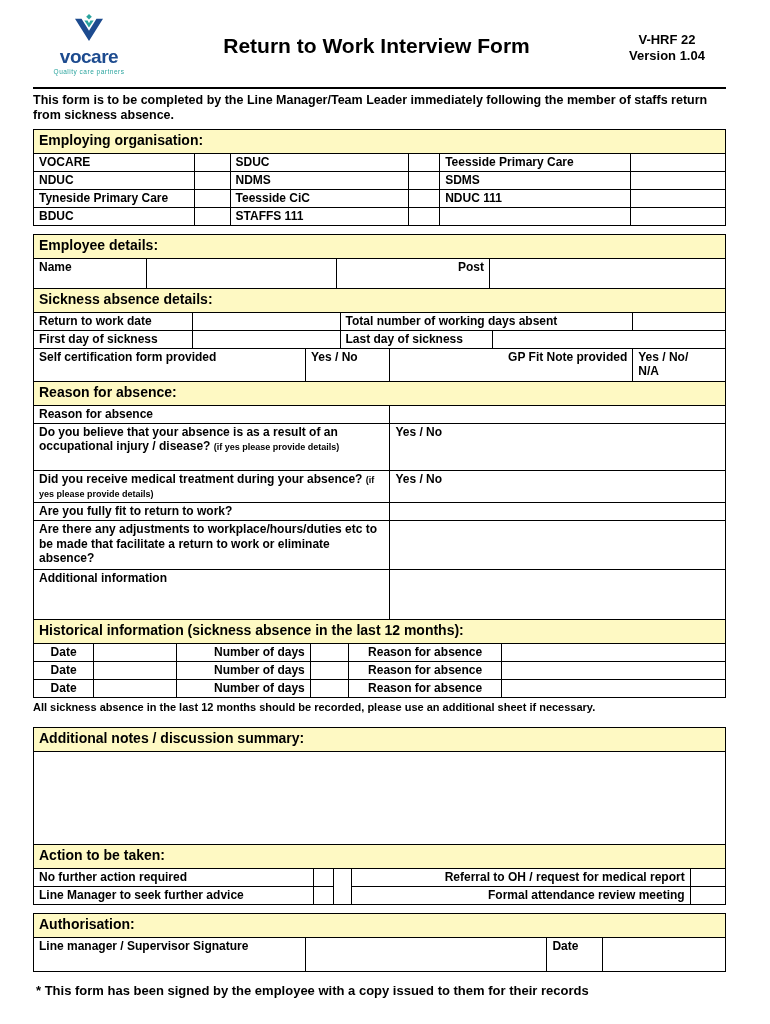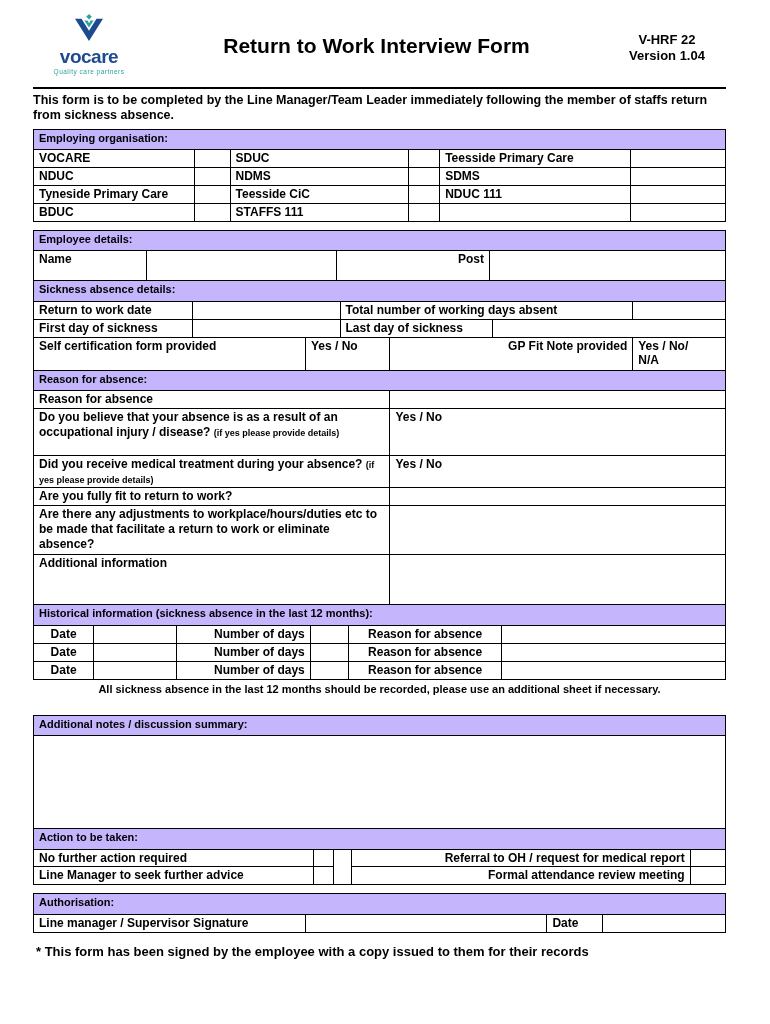--- a/index.html
+++ b/index.html
@@ -24,29 +24,29 @@
 
   
   table { width: 100%; border-collapse: collapse; table-layout: fixed; }
   table.joined { margin-top: -1px; padding-left: 24px; }
   td {
     border: 1px solid #000;
     font-size: 12px; font-weight: bold;
     padding: 1px 5px; vertical-align: top; line-height: 1.22;
     overflow: hidden;
   }
-  .shead { background: #c4b5fd; font-size: 11px; font-weight: bold; padding: 2px 5px 4px 5px; }
+  .shead { background: #fef9c3; font-size: 14px; font-weight: bold; padding: 2px 5px 4px 5px; }
   .right { text-align: right; margin-top: 12px; }
   .center { text-align: center; }
   .smallnote { font-size: 9px; font-weight: bold; }
   .prewrap { white-space: pre-line; }
   .gap8 { height: 8px; }
   .gap6 { height: 6px; }
 
-  .hist-note { font-size: 11px; font-weight: bold; text-align: center; margin: 3px 0 20px 0; }
+  .hist-note { font-size: 11px; font-weight: bold; margin: 3px 0 14px 0; }
   .signed-note { font-size: 13px; font-weight: bold; margin: 5px 0 0 3px; }
 
   
   td.spacer-top { border-bottom: none; }
   td.spacer-bot { border-top: none; }
 </style>
 </head>
 <body>
 
 <div class="page">
@@ -301,21 +301,21 @@
     <colgroup>
         <col style="width:39.3%">
         <col style="width:34.9%">
         <col style="width:8%">
         <col style="width:17.8%">
       </colgroup>
     <tbody>
         <tr>
           <td colspan="4" class="shead">Authorisation:</td>
         </tr>
-    <tr style="height:18px">
+    <tr style="height:34px">
       <td>Line manager / Supervisor Signature</td>
       <td></td>
       <td>Date</td>
       <td></td>
     </tr>
   </tbody>
     </table>
 
   <div class="gap6"></div>
 

